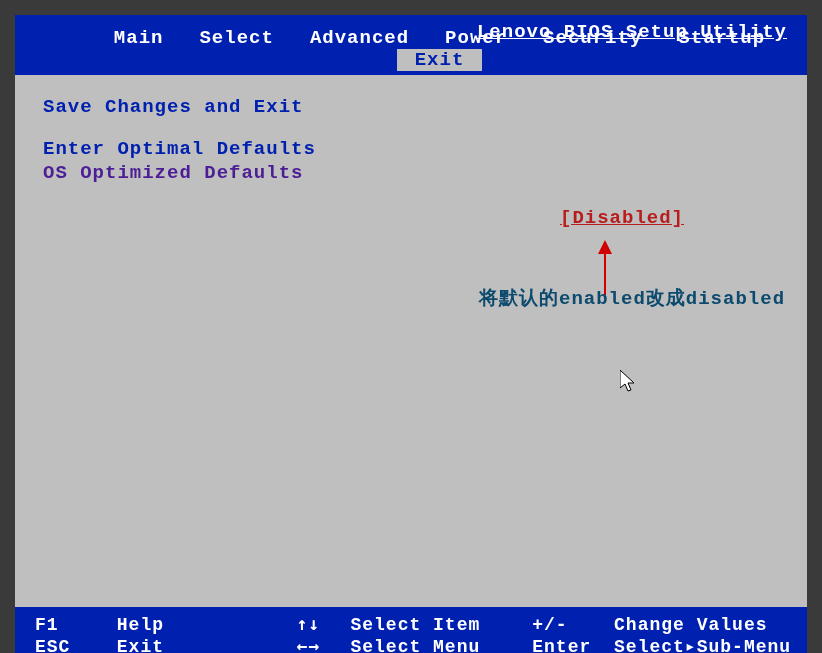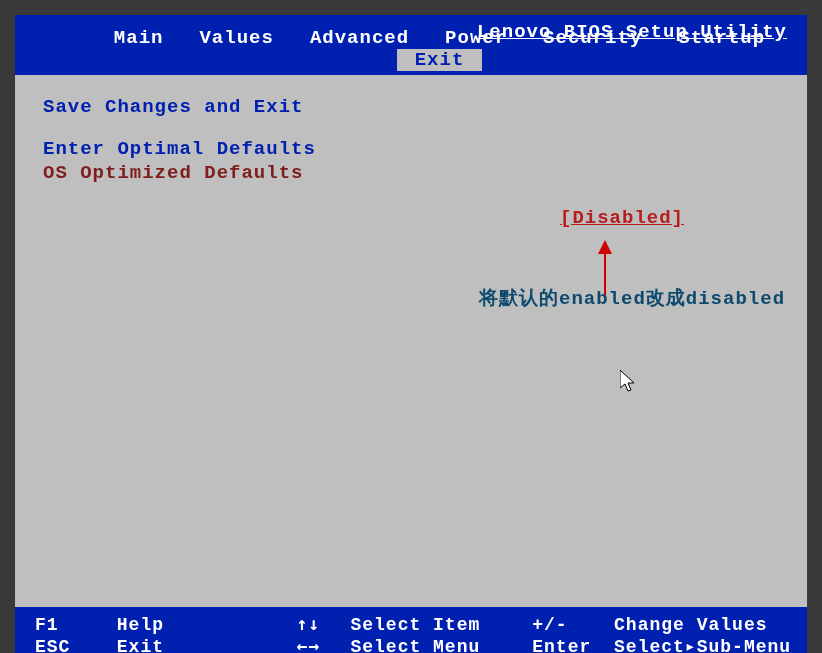--- a/index.html
+++ b/index.html
@@ -64,21 +64,21 @@
       font-size: 19px;
       letter-spacing: 1px;
       position: relative;
     }
     .menu-item {
       color: #0020b0;
       padding: 1px 0;
       cursor: pointer;
     }
     .menu-item.highlighted {
-      color: #7f1d1d;
+      color: #4c1d95;
     }
     .menu-group {
       margin-bottom: 18px;
     }
     .value-field {
       position: absolute;
       top: 132px;
       left: 545px;
       color: #b91c1c;
       text-decoration: underline;
@@ -134,21 +134,21 @@
     }
   </style>
 </head>
 <body>
 
 <div class="monitor-frame">
   <div class="header">
     <div class="title">Lenovo BIOS Setup Utility</div>
     <div class="menu-tabs">
       <div class="tab">Main</div>
-      <div class="tab">Values</div>
+      <div class="tab">Select</div>
       <div class="tab">Advanced</div>
       <div class="tab">Power</div>
       <div class="tab">Security</div>
       <div class="tab">Startup</div>
       <div class="tab active">Exit</div>
     </div>
   </div>
 
   <div class="content-area">
     <div class="menu-group">

